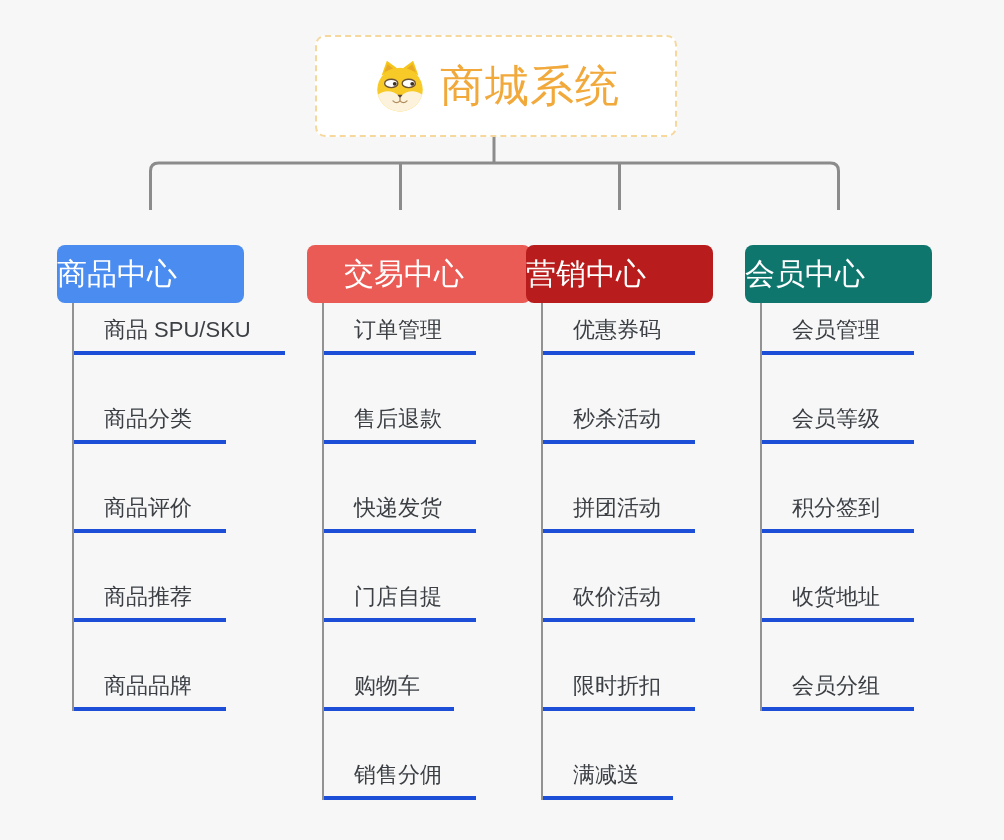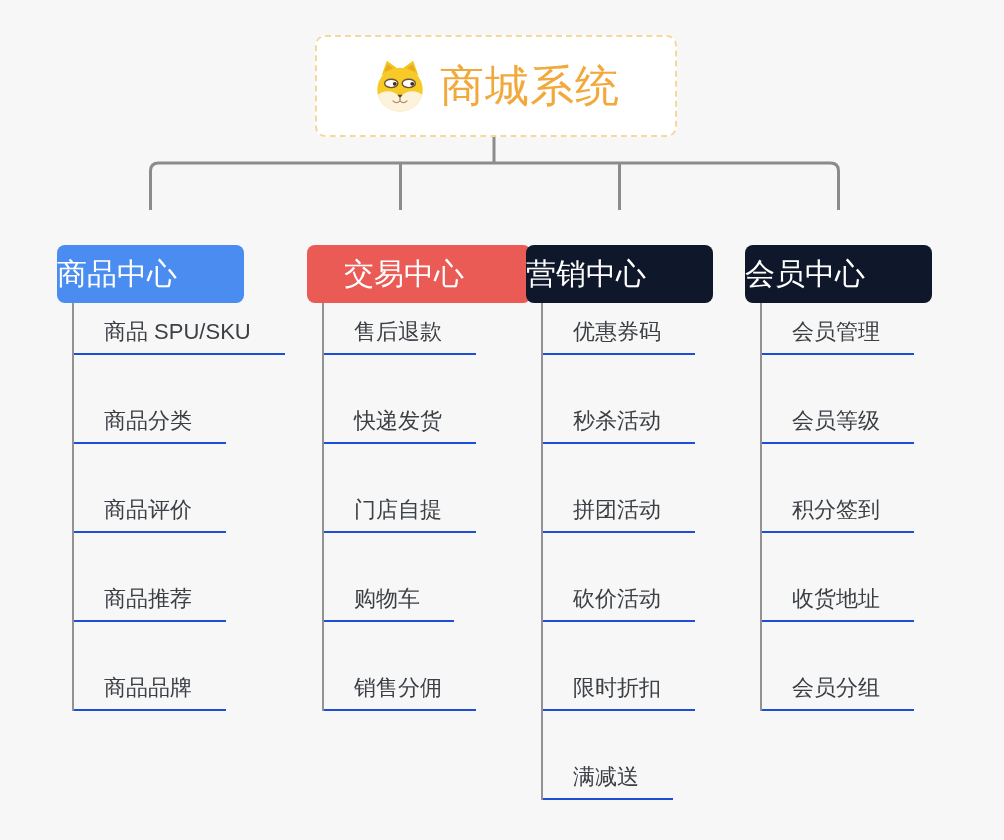--- a/index.html
+++ b/index.html
@@ -29,21 +29,21 @@
   .branch-items{
     position:absolute;top:266px;border-left:2px solid #929292;z-index:1;
   }
   .ib0{left:72px}.ib1{left:322px}.ib2{left:541px}.ib3{left:760px}
   .branch-item{
     height:89px;display:flex;align-items:flex-end;
   }
   .branch-item span{
     display:inline-block;width:max-content;
     padding:0 34px 6px 30px;
-    border-bottom:2px solid #1d4ed8;
+    border-bottom:4px solid #1d4ed8;
     font-size:22px;color:#3c4045;white-space:nowrap;
   }
 </style>
 </head>
 <body>
 
 <svg class="connectors" viewBox="0 0 1004 840">
   <g fill="none" stroke="#8c8c8c" stroke-width="3">
     <path d="M494 137 L494 164"></path>
     <path d="M150.5 210 L150.5 171 Q150.5 163 158.5 163 L830.5 163 Q838.5 163 838.5 171 L838.5 210"></path>
@@ -74,24 +74,24 @@
   </svg>
   <span class="root-label">商城系统</span>
 </div>
 
 <div class="branch-header hb0" style="background-color: rgb(74, 140, 240);">
   <span>商品中心</span>
 </div>
 <div class="branch-header hb1" style="background-color: rgb(234, 91, 85); padding-left: 37px;">
   <span>交易中心</span>
 </div>
-<div class="branch-header hb2" style="background-color: #0f172a;">
+<div class="branch-header hb2" style="background-color: #b91c1c;">
   <span>营销中心</span>
 </div>
-<div class="branch-header hb3" style="background-color: #0f172a;">
+<div class="branch-header hb3" style="background-color: #0f766e;">
   <span>会员中心</span>
 </div>
 
 <div class="branch-items ib0">
   <div class="branch-item">
       <span>商品 SPU/SKU</span>
     </div>
   <div class="branch-item">
       <span>商品分类</span>
     </div>
@@ -100,20 +100,23 @@
     </div>
   <div class="branch-item">
       <span>商品推荐</span>
     </div>
   <div class="branch-item">
       <span>商品品牌</span>
     </div>
 </div>
 
 <div class="branch-items ib1">
+  <div class="branch-item">
+      <span>订单管理</span>
+    </div>
   <div class="branch-item">
       <span>售后退款</span>
     </div>
   <div class="branch-item">
       <span>快递发货</span>
     </div>
   <div class="branch-item">
       <span>门店自提</span>
     </div>
   <div class="branch-item">

